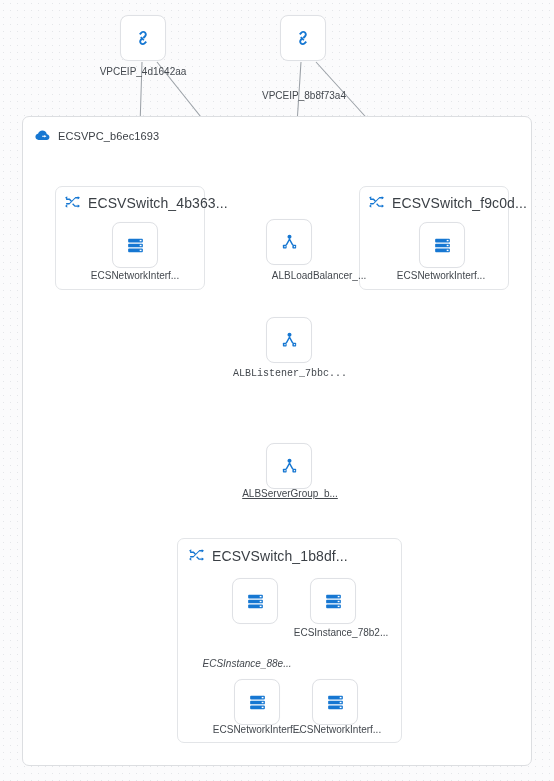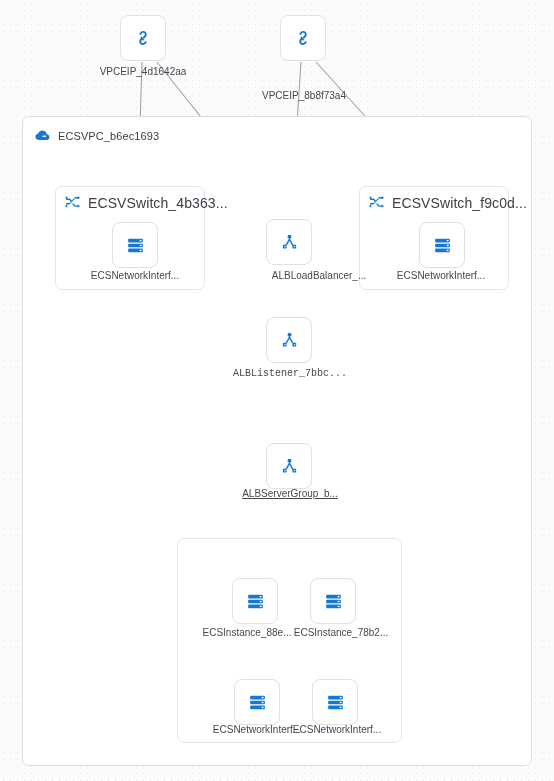--- a/index.html
+++ b/index.html
@@ -245,34 +245,48 @@
         <rect x="4.4" y="14.6" width="4.3" height="4.3" rx="0.8" fill="#1677d2"></rect>
         <rect x="15.3" y="14.6" width="4.3" height="4.3" rx="0.8" fill="#1677d2"></rect>
         <rect x="6.1" y="16.1" width="1.4" height="1.3" fill="#ffffff"></rect>
         <rect x="17" y="16.1" width="1.4" height="1.3" fill="#ffffff"></rect>
       </svg>
     </span>
   </div>
   <div class="node-label" style="left:290px; top:488px;text-decoration:underline;">ALBServerGroup_b...</div>
 
   <div class="group" style="left:177px; top:538px; width:225px; height:205px;"></div>
+  <div class="group-header" style="left:188px; top:547px;">
+    <span>
+      <svg class="glyph" width="17" height="17" viewBox="0 0 24 24">
+        <path d="M3 6.4h5.1l3.1 3.1-1.4 1.4-2.5-2.5H3z" fill="#1677d2"></path>
+        <path d="M21 6.4h-5.1l-8.4 8.4H3v-2h4.7l8.4-8.4H21z" fill="#1677d2"></path>
+        <path d="M12.9 13.2l2.9 2.9H21v2h-5.9l-3.6-3.6z" fill="#1677d2"></path>
+        <path d="M19.4 3.2L22.6 5.4 19.4 7.6z" fill="#1677d2"></path>
+        <path d="M19.4 14.9L22.6 17.1 19.4 19.3z" fill="#1677d2"></path>
+        <path d="M4.6 3.2L1.4 5.4 4.6 7.6z" fill="#1677d2"></path>
+        <path d="M4.6 14.9L1.4 17.1 4.6 19.3z" fill="#1677d2"></path>
+      </svg>
+    </span>
+    <span class="group-title small">ECSVSwitch_1b8df...</span>
+  </div>
 
   <div class="node" style="left:232px; top:578px;">
     <span>
       <svg class="glyph" width="21" height="21" viewBox="0 0 24 24">
         <rect x="3.6" y="4.3" width="16.8" height="4.2" rx="1" fill="#1677d2"></rect>
         <rect x="3.6" y="9.9" width="16.8" height="4.2" rx="1" fill="#1677d2"></rect>
         <rect x="3.6" y="15.5" width="16.8" height="4.2" rx="1" fill="#1677d2"></rect>
         <rect x="16.8" y="5.6" width="2.1" height="1.6" fill="#ffffff"></rect>
         <rect x="16.8" y="11.2" width="2.1" height="1.6" fill="#ffffff"></rect>
         <rect x="16.8" y="16.8" width="2.1" height="1.6" fill="#ffffff"></rect>
       </svg>
     </span>
   </div>
-  <div class="node-label" style="left:247px; top:627px;">ECSInstance_88e...</div>
+  <div class="node-label" style="left:247px; top:658px;font-style:italic;">ECSInstance_88e...</div>
 
   <div class="node" style="left:310px; top:578px;">
     <span>
       <svg class="glyph" width="21" height="21" viewBox="0 0 24 24">
         <rect x="3.6" y="4.3" width="16.8" height="4.2" rx="1" fill="#1677d2"></rect>
         <rect x="3.6" y="9.9" width="16.8" height="4.2" rx="1" fill="#1677d2"></rect>
         <rect x="3.6" y="15.5" width="16.8" height="4.2" rx="1" fill="#1677d2"></rect>
         <rect x="16.8" y="5.6" width="2.1" height="1.6" fill="#ffffff"></rect>
         <rect x="16.8" y="11.2" width="2.1" height="1.6" fill="#ffffff"></rect>
         <rect x="16.8" y="16.8" width="2.1" height="1.6" fill="#ffffff"></rect>

